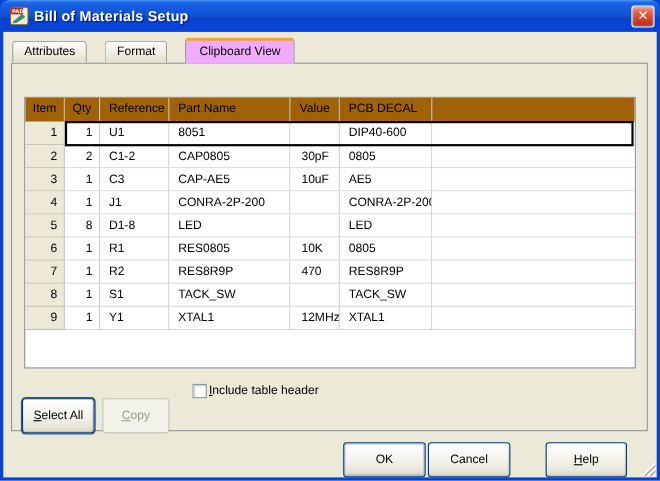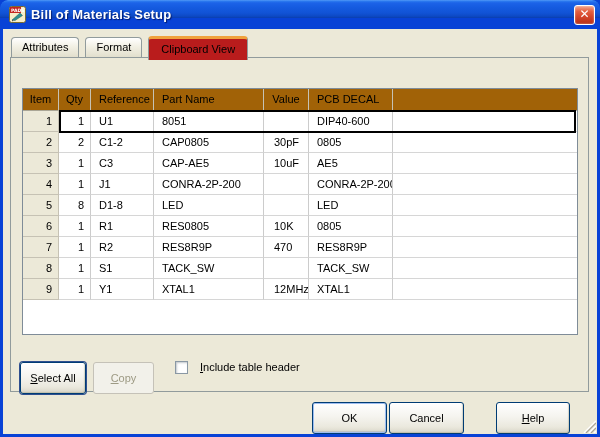--- a/index.html
+++ b/index.html
@@ -24,30 +24,30 @@
   .close-btn{
     position:absolute;left:574px;top:5px;width:21px;height:20px;z-index:11;
     border:1px solid #fff;border-radius:3px;box-sizing:border-box;
     background:linear-gradient(180deg,#F2A48C 0%,#E45F3F 30%,#D4452A 60%,#B52E14 100%);
     color:#fff;text-align:center;line-height:17px;font-size:12px;font-weight:bold;
     box-shadow:inset 0 0 2px rgba(255,255,255,.6);cursor:default;
   }
   
   .client{position:absolute;left:3px;top:29px;width:594px;height:405px;background:#ECE9D8;z-index:1;}
   
-  .tabstrip{position:absolute;left:11px;top:37px;height:20px;display:flex;align-items:center;gap:6px;z-index:4;}
+  .tabstrip{position:absolute;left:11px;top:37px;height:20px;display:flex;align-items:flex-end;gap:16px;z-index:4;}
   .tab{
     height:19px;line-height:19px;padding:0 10px;box-sizing:content-box;
     background:linear-gradient(180deg,#FFFFFF 0%,#F2F0E4 45%,#E2DFCD 100%);
     border:1px solid #919B9C;border-bottom:none;border-radius:4px 4px 0 0;
     color:#000;white-space:nowrap;cursor:default;
   }
   .tab.active{
     height:21px;line-height:20px;margin-bottom:-1px;position:relative;z-index:5;
-    background:#b91c1c;border-top:3px solid #F0A23C;padding:0 12px;
+    background:#f0abfc;border-top:3px solid #F0A23C;padding:0 12px;
   }
   
   .tabpage{
     position:absolute;left:10px;top:57px;width:579px;height:335px;z-index:3;
     background:#ECE9D8;border:1px solid #919B9C;box-sizing:border-box;
   }
   
   .bom-table{
     position:absolute;left:22px;top:88px;width:556px;height:247px;z-index:6;
     background:#fff;border:1px solid #7F8C98;box-sizing:border-box;overflow:hidden;
@@ -85,21 +85,21 @@
     font-family:inherit;font-size:11px;color:#000;text-align:center;line-height:19px;
     box-shadow:inset -1px -1px 1px rgba(150,145,120,.35);cursor:default;
   }
   .btn.focused{box-shadow:0 0 0 1px #2F4F8F, inset -1px -1px 1px rgba(150,145,120,.35);}
   .btn.default{box-shadow:inset 0 0 0 1px #9DBDF0, inset -1px -2px 1px rgba(130,145,180,.35);}
   .btn.disabled{
     border-color:#C5C2B8;background:#F2F1EA;color:#9D9A84;box-shadow:none;
   }
   .btn u, .chk-label u{text-decoration:underline;}
   
-  .chk-row{position:absolute;left:175px;top:361px;display:flex;align-items:flex-start;gap:12px;z-index:6;}
+  .chk-row{position:absolute;left:175px;top:349px;display:flex;align-items:flex-start;gap:2px;z-index:6;}
   .checkbox{
     width:13px;height:13px;box-sizing:border-box;background:#fff;
     border:1px solid #8A98A4;box-shadow:inset 1px 1px 2px rgba(120,130,140,.45);
   }
   .chk-label{line-height:13px;}
   
   .grip{position:absolute;right:4px;bottom:4px;width:14px;height:14px;z-index:6;}
 </style>
 </head>
 <body>

